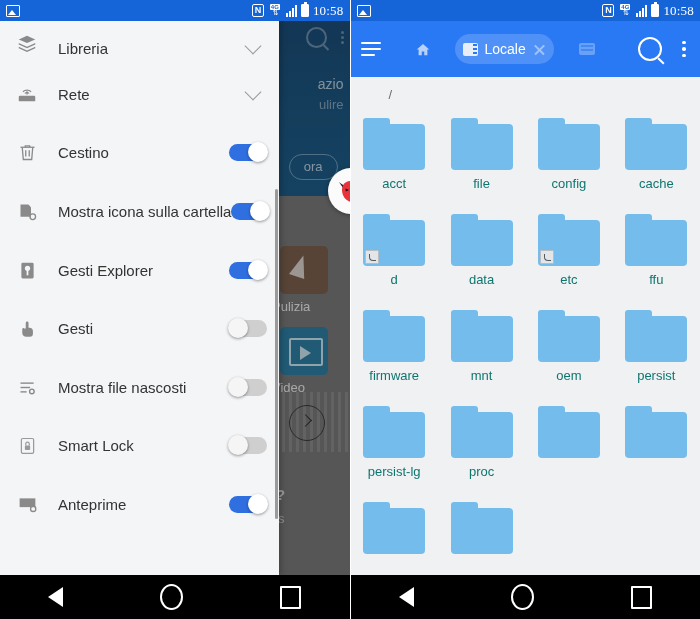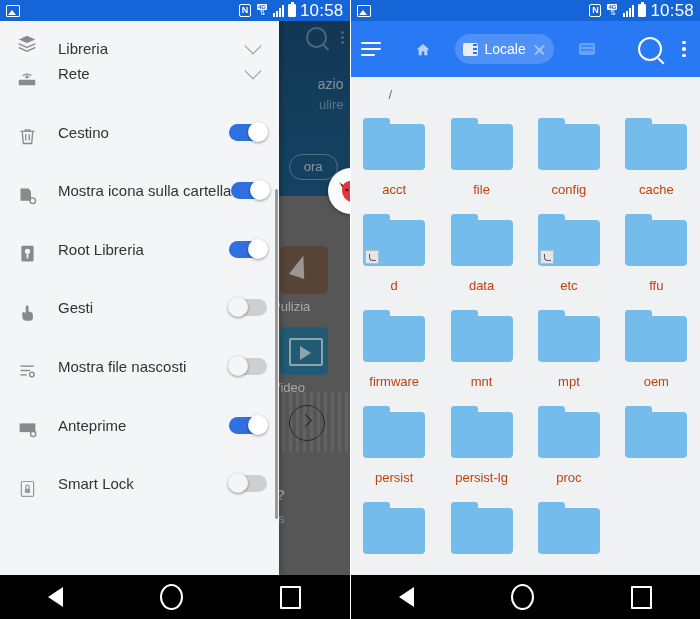--- a/index.html
+++ b/index.html
@@ -7,21 +7,21 @@
   #root{width:700px;height:619px;position:relative;overflow:hidden;display:flex;background:#fff;}
 
   .phone{position:relative;width:350px;height:619px;overflow:hidden;background:#fff;}
   .phone.right{border-left:1px solid #ffffff;}
 
   
   .statusbar{height:21px;background:#1565d8;display:flex;align-items:center;
              padding:0 6px;box-sizing:border-box;color:#fff;position:relative;z-index:60;}
   .sb-left{display:flex;align-items:center;gap:4px;}
   .sb-right{margin-left:auto;display:flex;align-items:center;gap:4px;}
-  .sb-time{font-size:17px;letter-spacing:.2px;line-height:1;font-weight:400;}
+  .sb-time{font-size:13px;letter-spacing:.2px;line-height:1;font-weight:400;font-family:Liberation Serif, serif;}
   .ic-photo{width:14px;height:12px;border:1.5px solid #fff;border-radius:1px;position:relative;box-sizing:border-box;}
   .ic-photo:after{content:"";position:absolute;left:1px;bottom:1px;width:0;height:0;
         border-left:4px solid transparent;border-right:4px solid transparent;border-bottom:5px solid #fff;}
   .ic-nfc{width:12px;height:13px;border:1.4px solid #fff;border-radius:2px;display:flex;
         align-items:center;justify-content:center;font-size:9px;font-weight:700;line-height:1;box-sizing:border-box;}
   .ic-4g{width:14px;height:13px;position:relative;display:flex;flex-direction:column;justify-content:flex-start;align-items:center;}
   .ic-4g .g{font-size:6px;background:#fff;color:#1565d8;line-height:6px;padding:0 1px;border-radius:1px;font-weight:700;}
   .ic-4g .ar{font-size:7px;line-height:6px;letter-spacing:-1px;}
   .ic-bars{display:flex;align-items:flex-end;gap:1px;height:12px;}
   .ic-bars i{width:2px;background:#fff;display:block;}
@@ -63,21 +63,21 @@
   .bg-s{position:absolute;left:278px;top:315px;color:#ccc;font-size:13px;}
   .scrim{position:absolute;inset:21px 0 44px 0;background:rgba(0,0,0,.30);}
 
   .floaticon{position:absolute;left:328px;top:168px;width:46px;height:46px;border-radius:50%;
       background:#fbfbfb;box-shadow:0 1px 4px rgba(0,0,0,.35);z-index:55;overflow:hidden;}
   .devil{position:absolute;left:9px;top:9px;width:28px;height:28px;}
 
   
   .drawer{position:absolute;top:21px;left:0;width:279px;bottom:44px;background:#f4f5f7;z-index:50;
           box-shadow:2px 0 6px rgba(0,0,0,.25);overflow:hidden;}
-  .d-row{height:58.6px;display:flex;padding:0 12px 0 14px;box-sizing:border-box;}
+  .d-row{height:58.6px;display:flex;align-items:center;padding:0 12px 0 14px;box-sizing:border-box;}
   .d-ico{width:26px;height:26px;flex:0 0 26px;display:flex;align-items:center;justify-content:center;color:#7c7c7c;}
   .d-lbl{margin-left:18px;font-size:15px;color:#333;white-space:nowrap;flex:1 1 auto;}
   .chev{width:11px;height:11px;border-right:1.6px solid #9a9a9a;border-bottom:1.6px solid #9a9a9a;
         transform:rotate(45deg);margin-right:8px;margin-bottom:5px;}
   .sw{width:38px;height:17px;border-radius:9px;position:relative;flex:0 0 38px;}
   .sw .knob{position:absolute;top:-2px;width:20px;height:20px;border-radius:50%;background:#fff;
             box-shadow:0 1px 3px rgba(0,0,0,.4);}
   .sw.on{background:#2f6fe0;}
   .sw.on .knob{right:-1px;background:#fff;}
   .sw.off{background:#cfcfcf;}
@@ -112,21 +112,21 @@
   .crumb{height:34px;display:flex;align-items:center;padding-left:38px;color:#6d6d6d;font-size:13px;}
   .grid{display:grid;grid-template-columns:repeat(4,1fr);}
   .cell{height:96px;display:flex;flex-direction:column;align-items:center;justify-content:flex-start;padding-top:7px;box-sizing:border-box;}
   .folder{width:62px;height:52px;position:relative;}
   .folder .tab{position:absolute;left:0;top:0;width:27px;height:8px;background:#74bceb;border-radius:3px 3px 0 0;}
   .folder .body{position:absolute;left:0;top:6px;width:62px;height:46px;background:#74bceb;border-radius:2px 4px 4px 4px;}
   .folder .lnk{position:absolute;left:2px;bottom:2px;width:12px;height:12px;background:#e3e6e9;border:1px solid #b9bcc0;
         border-radius:1px;z-index:2;}
   .folder .lnk:after{content:"";position:absolute;left:3px;top:3px;width:6px;height:6px;border-left:1.6px solid #55595e;
         border-bottom:1.6px solid #55595e;border-radius:0 0 0 4px;}
-  .fname{margin-top:12px;font-size:13px;color:#c2410c;white-space:nowrap;}
+  .fname{margin-top:6px;font-size:13px;color:#0f766e;white-space:nowrap;}
 
   
   .navbar{position:absolute;left:0;right:0;bottom:0;height:44px;background:#000;display:flex;
           align-items:center;justify-content:space-around;z-index:70;}
   .nav-back{width:0;height:0;border-top:10px solid transparent;border-bottom:10px solid transparent;border-right:15px solid #fff;}
   .nav-home{width:19px;height:22px;border:2px solid #fff;border-radius:50%;}
   .nav-rec{width:17px;height:19px;border:2px solid #fff;border-radius:1px;}
 </style>
 </head>
 <body>
@@ -258,21 +258,21 @@
       </div>
 
       <div class="d-row">
         <span class="d-ico">
           <svg width="21" height="21" viewBox="0 0 24 24">
             <rect x="5" y="3" width="14" height="18" rx="1.5" fill="#8a8a8a"></rect>
             <circle cx="12" cy="9.5" r="3" fill="#f4f5f7"></circle>
             <rect x="11" y="11.5" width="2" height="6" fill="#f4f5f7"></rect>
           </svg>
         </span>
-        <span class="d-lbl">Root Libreria</span>
+        <span class="d-lbl">Gesti Explorer</span>
         <span class="sw on">
             <span class="knob"></span>
           </span>
       </div>
 
       <div class="d-row">
         <span class="d-ico">
           <svg width="21" height="21" viewBox="0 0 24 24" fill="#8a8a8a">
             <path d="M10 11 V5.5 a1.6 1.6 0 0 1 3.2 0 V11 h1 a4 4 0 0 1 4 4 v3 a3.5 3.5 0 0 1-3.5 3.5 h-4 A4.5 4.5 0 0 1 6 17 v-4 a1.5 1.5 0 0 1 3 0 z"></path>
           </svg>
@@ -293,41 +293,41 @@
           </svg>
         </span>
         <span class="d-lbl">Mostra file nascosti</span>
         <span class="sw off">
             <span class="knob"></span>
           </span>
       </div>
 
       <div class="d-row">
         <span class="d-ico">
-          <svg width="21" height="21" viewBox="0 0 24 24" fill="#8a8a8a">
-            <path d="M3 5 h18 v10 H3 Z"></path>
-            <circle cx="18.5" cy="17" r="3" fill="none" stroke="#8a8a8a" stroke-width="1.5"></circle>
-          </svg>
-        </span>
-        <span class="d-lbl">Anteprime</span>
-        <span class="sw on">
-            <span class="knob"></span>
-          </span>
-      </div>
-
-      <div class="d-row">
-        <span class="d-ico">
           <svg width="21" height="21" viewBox="0 0 24 24" fill="none" stroke="#9a9a9a" stroke-width="1.4">
             <rect x="5" y="4" width="14" height="17" rx="1.5"></rect>
             <path d="M10 12 v-1.8 a2 2 0 0 1 4 0 V12"></path>
             <rect x="9" y="12" width="6" height="5" rx="1" fill="#9a9a9a" stroke="none"></rect>
           </svg>
         </span>
         <span class="d-lbl">Smart Lock</span>
         <span class="sw off">
+            <span class="knob"></span>
+          </span>
+      </div>
+
+      <div class="d-row">
+        <span class="d-ico">
+          <svg width="21" height="21" viewBox="0 0 24 24" fill="#8a8a8a">
+            <path d="M3 5 h18 v10 H3 Z"></path>
+            <circle cx="18.5" cy="17" r="3" fill="none" stroke="#8a8a8a" stroke-width="1.5"></circle>
+          </svg>
+        </span>
+        <span class="d-lbl">Anteprime</span>
+        <span class="sw on">
             <span class="knob"></span>
           </span>
       </div>
 
       <div class="d-scroll"></div>
     </div>
 
     <div class="navbar">
       <span class="nav-back"></span>
       <span class="nav-home"></span>
@@ -458,27 +458,20 @@
               <span class="tab"></span>
               <span class="body"></span>
             </div>
             <div class="fname">mnt</div>
           </div>
           <div class="cell">
             <div class="folder">
               <span class="tab"></span>
               <span class="body"></span>
             </div>
-            <div class="fname">mpt</div>
-          </div>
-          <div class="cell">
-            <div class="folder">
-              <span class="tab"></span>
-              <span class="body"></span>
-            </div>
             <div class="fname">oem</div>
           </div>
           <div class="cell">
             <div class="folder">
               <span class="tab"></span>
               <span class="body"></span>
             </div>
             <div class="fname">persist</div>
           </div>
           <div class="cell">

